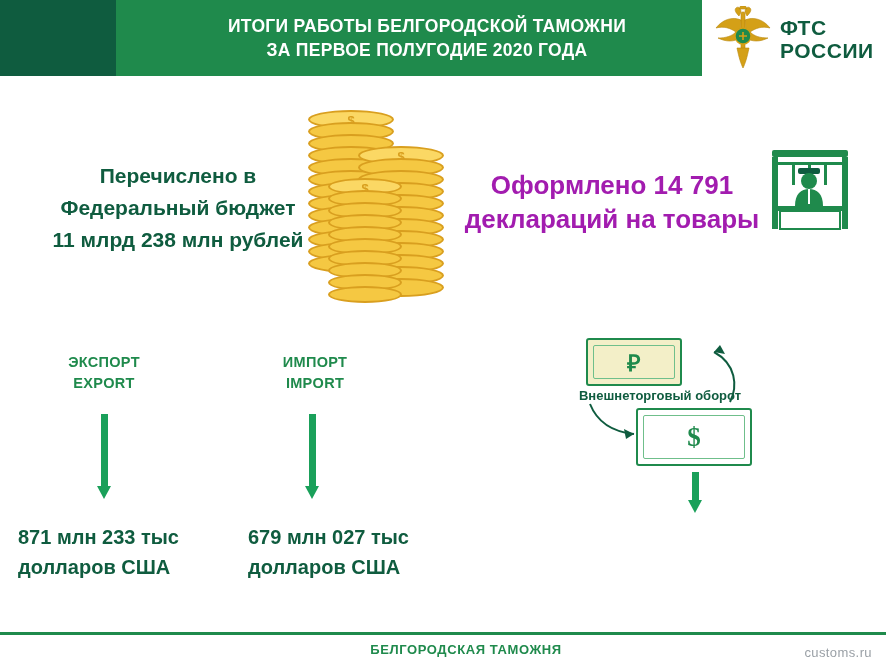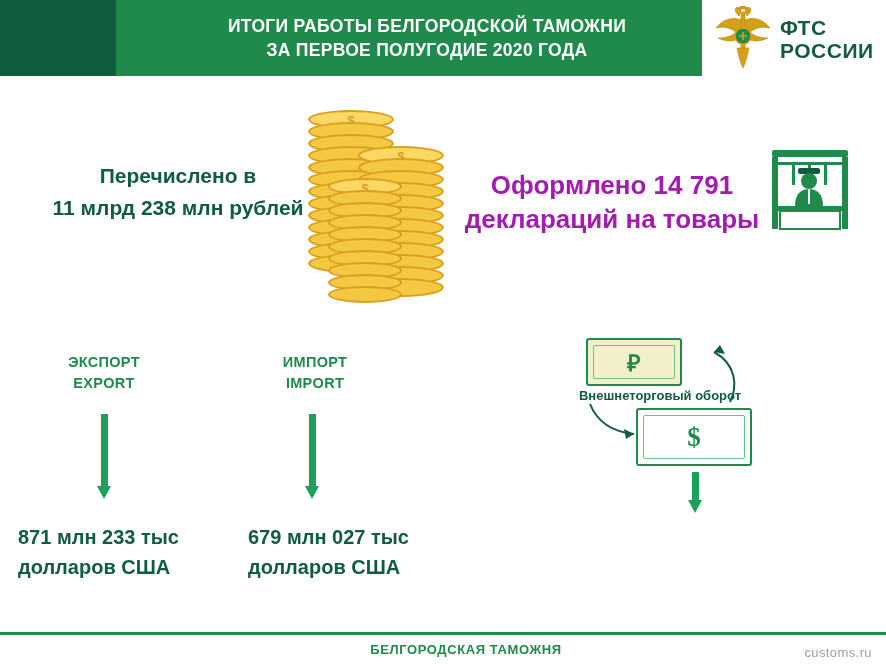--- a/index.html
+++ b/index.html
@@ -326,20 +326,21 @@
     <div class="coin small" style="left:32px; top:122px;"></div>
     <div class="coin small" style="left:32px; top:134px;"></div>
     <div class="coin small" style="left:32px; top:146px;"></div>
     <div class="coin small" style="left:32px; top:158px;"></div>
     <div class="coin small" style="left:32px; top:170px;"></div>
     <div class="coin small" style="left:32px; top:182px;"></div>
   </div>
 
   <div class="block-budget">
     <div>Перечислено в</div>
+    <div>Федеральный бюджет</div>
     <div>11 млрд 238 млн рублей</div>
   </div>
 
   <div class="block-declarations">
     <div>Оформлено 14 791</div>
     <div>деклараций на товары</div>
   </div>
 
   <svg class="booth" viewBox="0 0 84 88">
 

